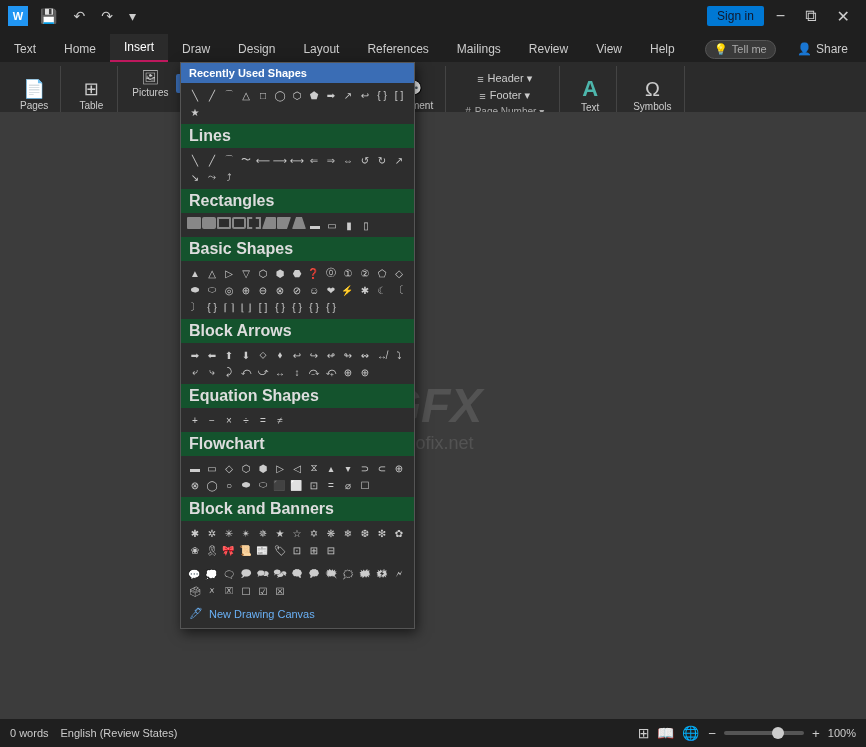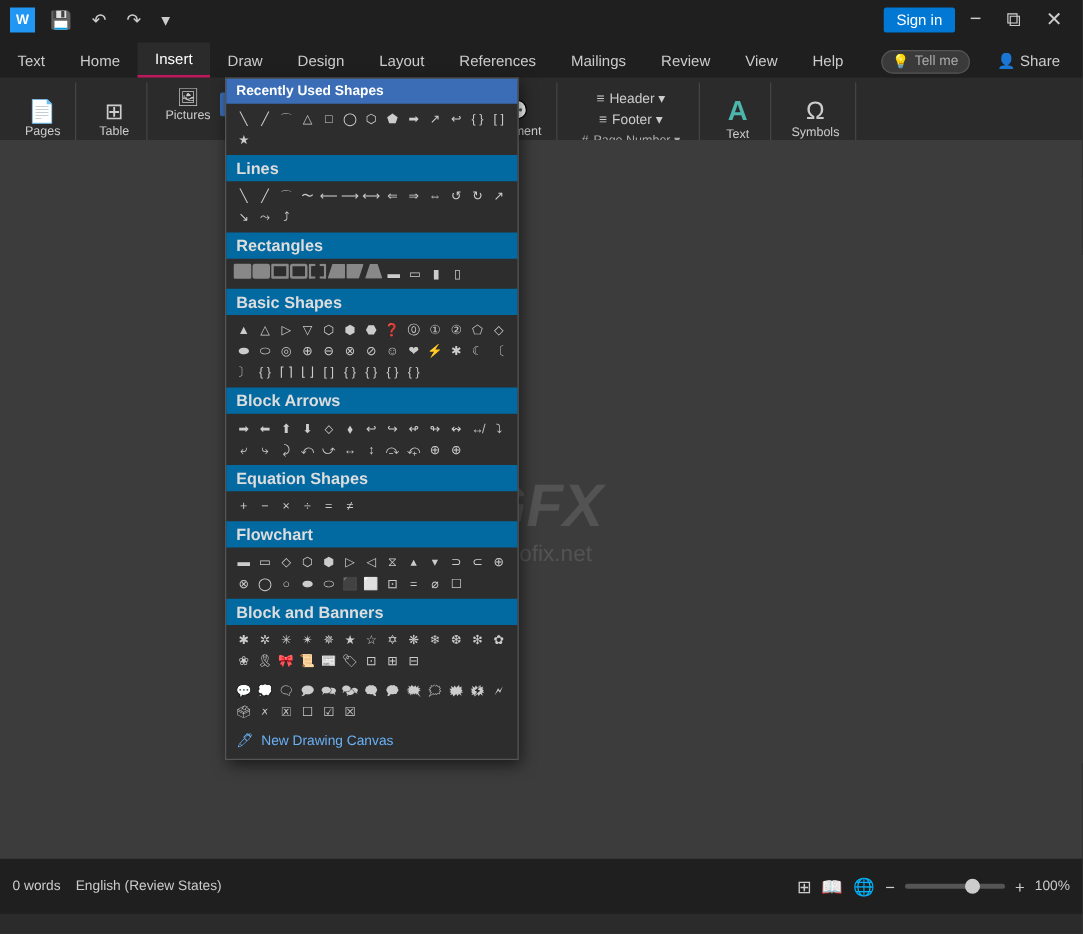--- a/index.html
+++ b/index.html
@@ -62,21 +62,21 @@
     }
     .title-bar-right {
       margin-left: auto;
       display: flex;
       align-items: center;
       gap: 4px;
     }
     .sign-in-btn {
       background: #0078d4;
       border: none;
-      color: #ffffff;
+      color: #0f172a;
       padding: 3px 10px;
       border-radius: 2px;
       cursor: pointer;
       font-size: 12px;
       margin-left: 48px;
     }
     .win-btn {
       background: none;
       border: none;
       color: #ccc;
@@ -223,23 +223,23 @@
       background: #3a6db5;
       padding: 4px 8px;
       font-size: 11px;
       font-weight: bold;
       color: #fff;
       display: flex;
       align-items: center;
       gap: 4px;
     }
     .shapes-section-title {
-      background: #0369a1;
+      background: #14532d;
       padding: 3px 8px;
-      font-size: 13px;
+      font-size: 16px;
       color: #ddd;
       font-weight: bold;
     }
     .shapes-grid {
       display: flex;
       flex-wrap: wrap;
       padding: 4px 6px;
       gap: 1px;
     }
     .shape-item {
@@ -294,24 +294,24 @@
       font-style: italic;
     }
     .watermark-text {
       font-size: 18px;
       color: #888;
     }
 
     
     .status-bar {
       position: absolute;
-      bottom: 16px;
+      bottom: 0;
       left: 0;
       right: 0;
-      height: 44px;
+      height: 28px;
       background: #1f1f1f;
       display: flex;
       align-items: center;
       padding: 0 10px;
       font-size: 11px;
       color: #ccc;
       justify-content: space-between;
       gap: 24px;
     }
     .status-left { display: flex; gap: 12px; }

